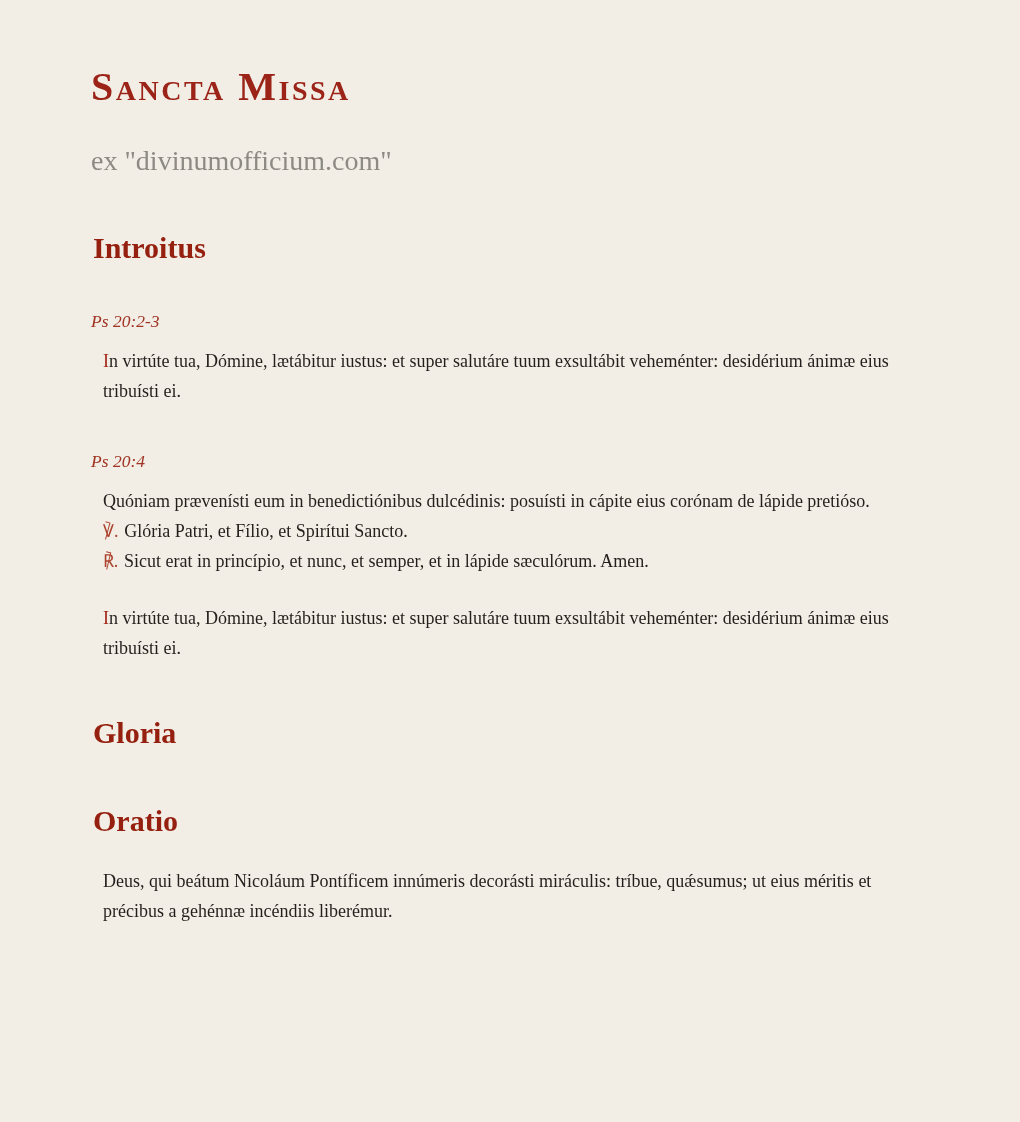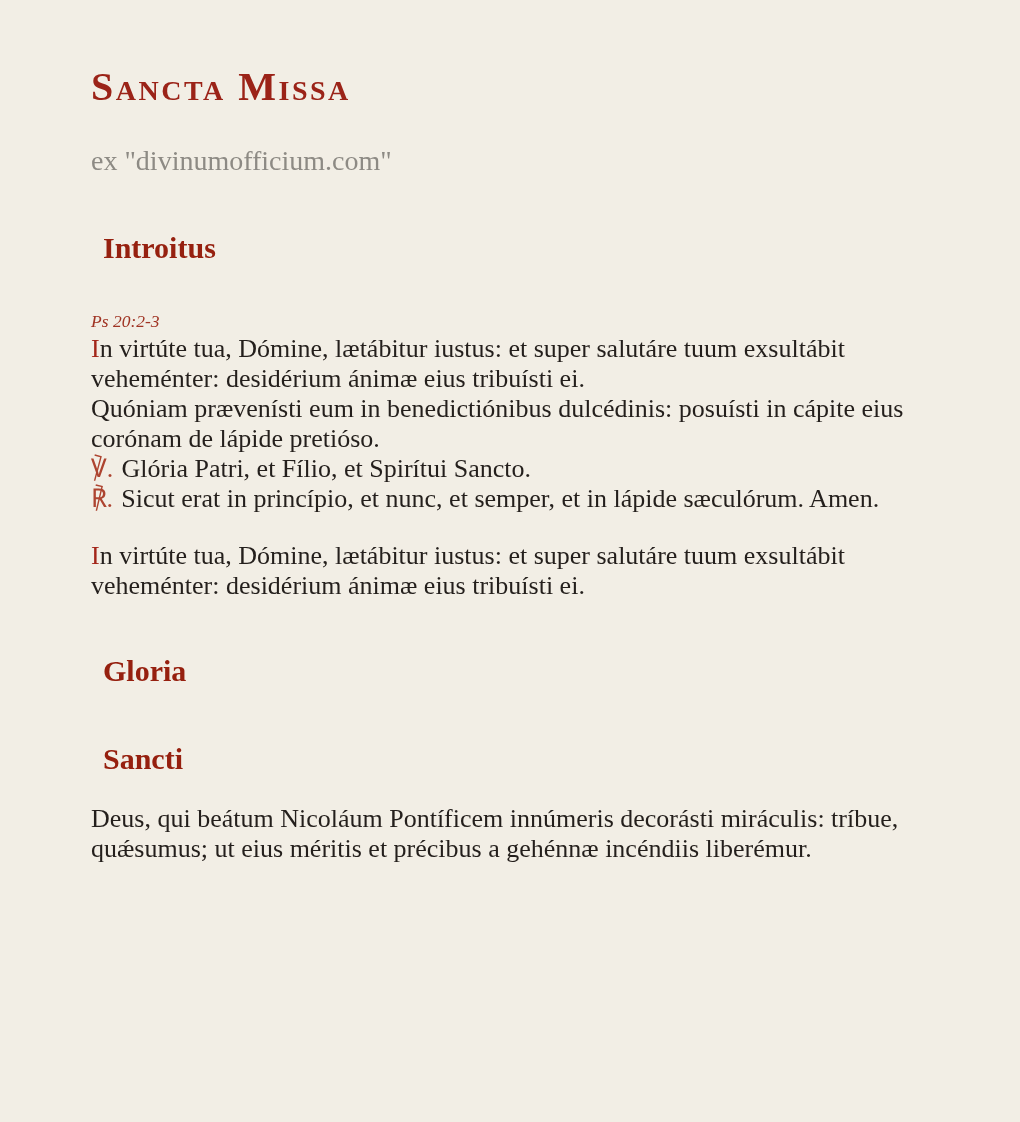--- a/index.html
+++ b/index.html
@@ -28,36 +28,36 @@
     letter-spacing: 2.5px;
     color: #9b2318;
   }
   .subtitle {
     margin: 34px 0 0 0;
     font-size: 28px;
     line-height: 1.2;
     color: #8d8a84;
   }
   h2.section-heading {
-    margin: 52px 0 0 12px;
+    margin: 52px 0 0 2px;
     font-size: 30px;
     line-height: 1.2;
     font-weight: 700;
     color: #96200f;
   }
   .verse-ref {
     margin: 42px 0 0 0;
     font-size: 17.5px;
     line-height: 26px;
     font-style: italic;
     color: #a03424;
   }
   .par {
-    margin: 0;
-    font-size: 26px;
+    margin: 12px;
+    font-size: 18px;
     line-height: 30px;
   }
   .par.spaced {
     margin-top: 27px;
   }
   .par .line {
     display: block;
   }
   .initial {
     color: #a3261a;
@@ -74,30 +74,31 @@
 
   <h1 class="page-title">Sancta Missa</h1>
 
   <p class="subtitle">ex "divinumofficium.com"</p>
 
   <h2 class="section-heading">Introitus</h2>
 
   <p class="verse-ref">Ps 20:2-3</p>
   <p class="par"><span class="initial">I</span><span>n virtúte tua, Dómine, lætábitur iustus: et super salutáre tuum exsultábit veheménter: desidérium ánimæ eius tribuísti ei.</span></p>
 
+  <p class="verse-ref">Ps 20:4</p>
   <p class="par">
     <span class="line">Quóniam prævenísti eum in benedictiónibus dulcédinis: posuísti in cápite eius corónam de lápide pretióso.</span>
     <span class="line"><span class="vr-mark">℣.</span><span>Glória Patri, et Fílio, et Spirítui Sancto.</span></span>
     <span class="line"><span class="vr-mark">℟.</span><span>Sicut erat in princípio, et nunc, et semper, et in lápide sæculórum. Amen.</span></span>
   </p>
 
   <p class="par spaced"><span class="initial">I</span><span>n virtúte tua, Dómine, lætábitur iustus: et super salutáre tuum exsultábit veheménter: desidérium ánimæ eius tribuísti ei.</span></p>
 
   <h2 class="section-heading">Gloria</h2>
 
-  <h2 class="section-heading">Sancti</h2>
+  <h2 class="section-heading">Oratio</h2>
 
   <p class="par spaced">
     <span class="line">Deus, qui beátum Nicoláum Pontíficem innúmeris decorásti miráculis: tríbue, quǽsumus; ut eius méritis et précibus a gehénnæ incéndiis liberémur.</span>
   </p>
 
 
 </main>
 
 </body></html>

